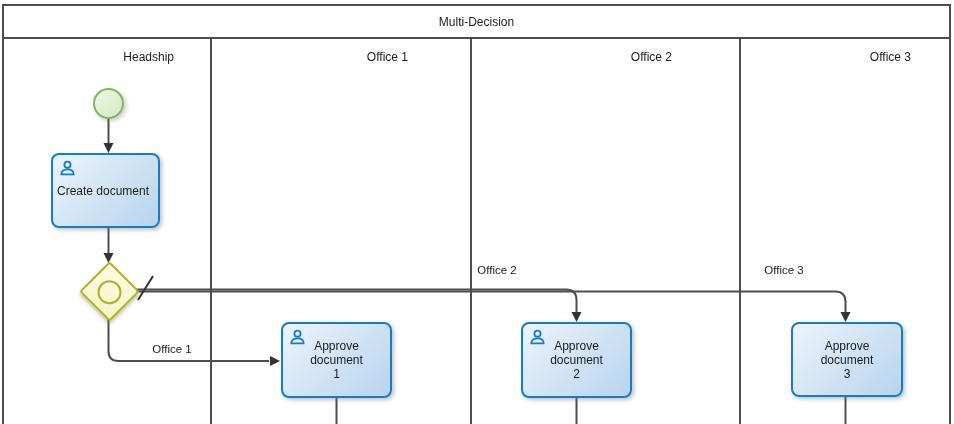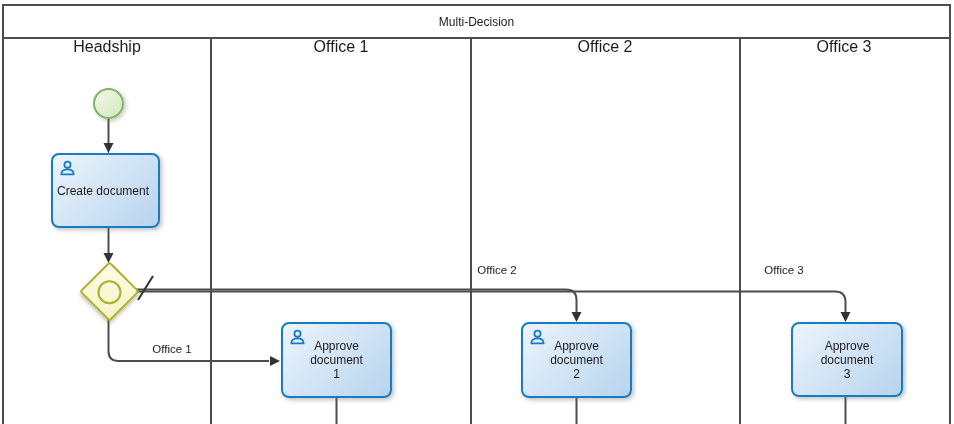--- a/index.html
+++ b/index.html
@@ -10,21 +10,21 @@
   .pool{
     position:absolute;left:2px;top:4px;width:945px;height:418px;
     border:2px solid #4d4d4d;border-bottom:none;background:transparent;
   }
   .pool-title{
     position:absolute;left:0;top:0;width:100%;height:31px;
     border-bottom:2px solid #4d4d4d;display:flex;align-items:center;justify-content:center;
     font-size:12px;
   }
   .lane-divider{position:absolute;top:39px;width:2px;height:385px;background:#4d4d4d;}
-  .lane-label{position:absolute;top:38px;width:134px;text-align:center;font-size:16px;}
+  .lane-label{position:absolute;top:50px;width:134px;text-align:right;font-size:12px;}
   .flows{position:absolute;left:0;top:0;width:954px;height:424px;pointer-events:none;}
   .flows path,.flows line{pointer-events:stroke;}
   .task{
     position:absolute;border:2px solid #177cc2;border-radius:8px;
     background:linear-gradient(135deg,#ecf4fc 0%,#cfe2f4 55%,#b7d4ee 100%);
     box-shadow:2px 2px 4px rgba(106,118,130,0.45);
     display:flex;align-items:center;text-align:center;
     font-size:12px;line-height:14px;
   }
   .task .txt{padding:0 4px;}

